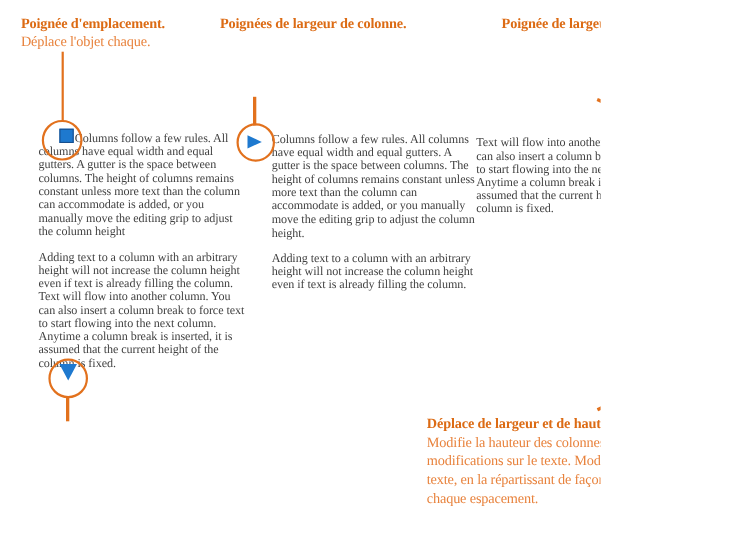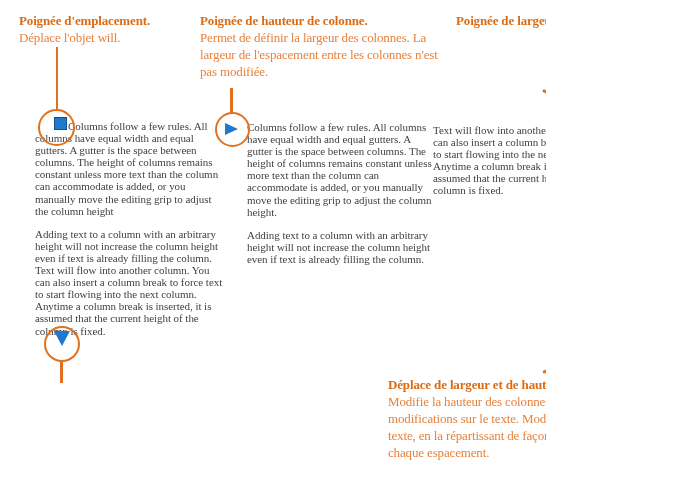--- a/index.html
+++ b/index.html
@@ -51,26 +51,25 @@
   .tri-corner { position:absolute; left:595px; top:327px; width:20px; height:18px;
                 background:#1E79CF; clip-path:polygon(0 0, 100% 45%, 45% 100%); }
 </style>
 </head>
 <body>
 
 <div id="canvas">
 
   <div class="callout" id="c1">
     <span class="t">Poignée d'emplacement.</span>
-    <span>Déplace l'objet will.</span>
+    <span>Déplace l'objet chaque.</span>
   </div>
 
   <div class="callout" id="c2">
-    <span class="t">Poignée de hauteur de colonne.</span>
-    <span>Permet de définir la largeur des colonnes. La largeur de l'espacement entre les colonnes n'est pas modifiée.</span>
+    <span class="t">Poignées de largeur de colonne.</span>
   </div>
 
   <div class="callout" id="c3">
     <span class="t">Poignée de largeur.</span>
   </div>
 
 
   <div class="callout" id="c5">
     <span class="t">Déplace de largeur et de hauteur.</span>
     <span>Modifie la hauteur des colonnes, entraînant des modifications sur le texte. Modifie la largeur du texte, en la répartissant de façon uniforme pour chaque espacement.</span>

